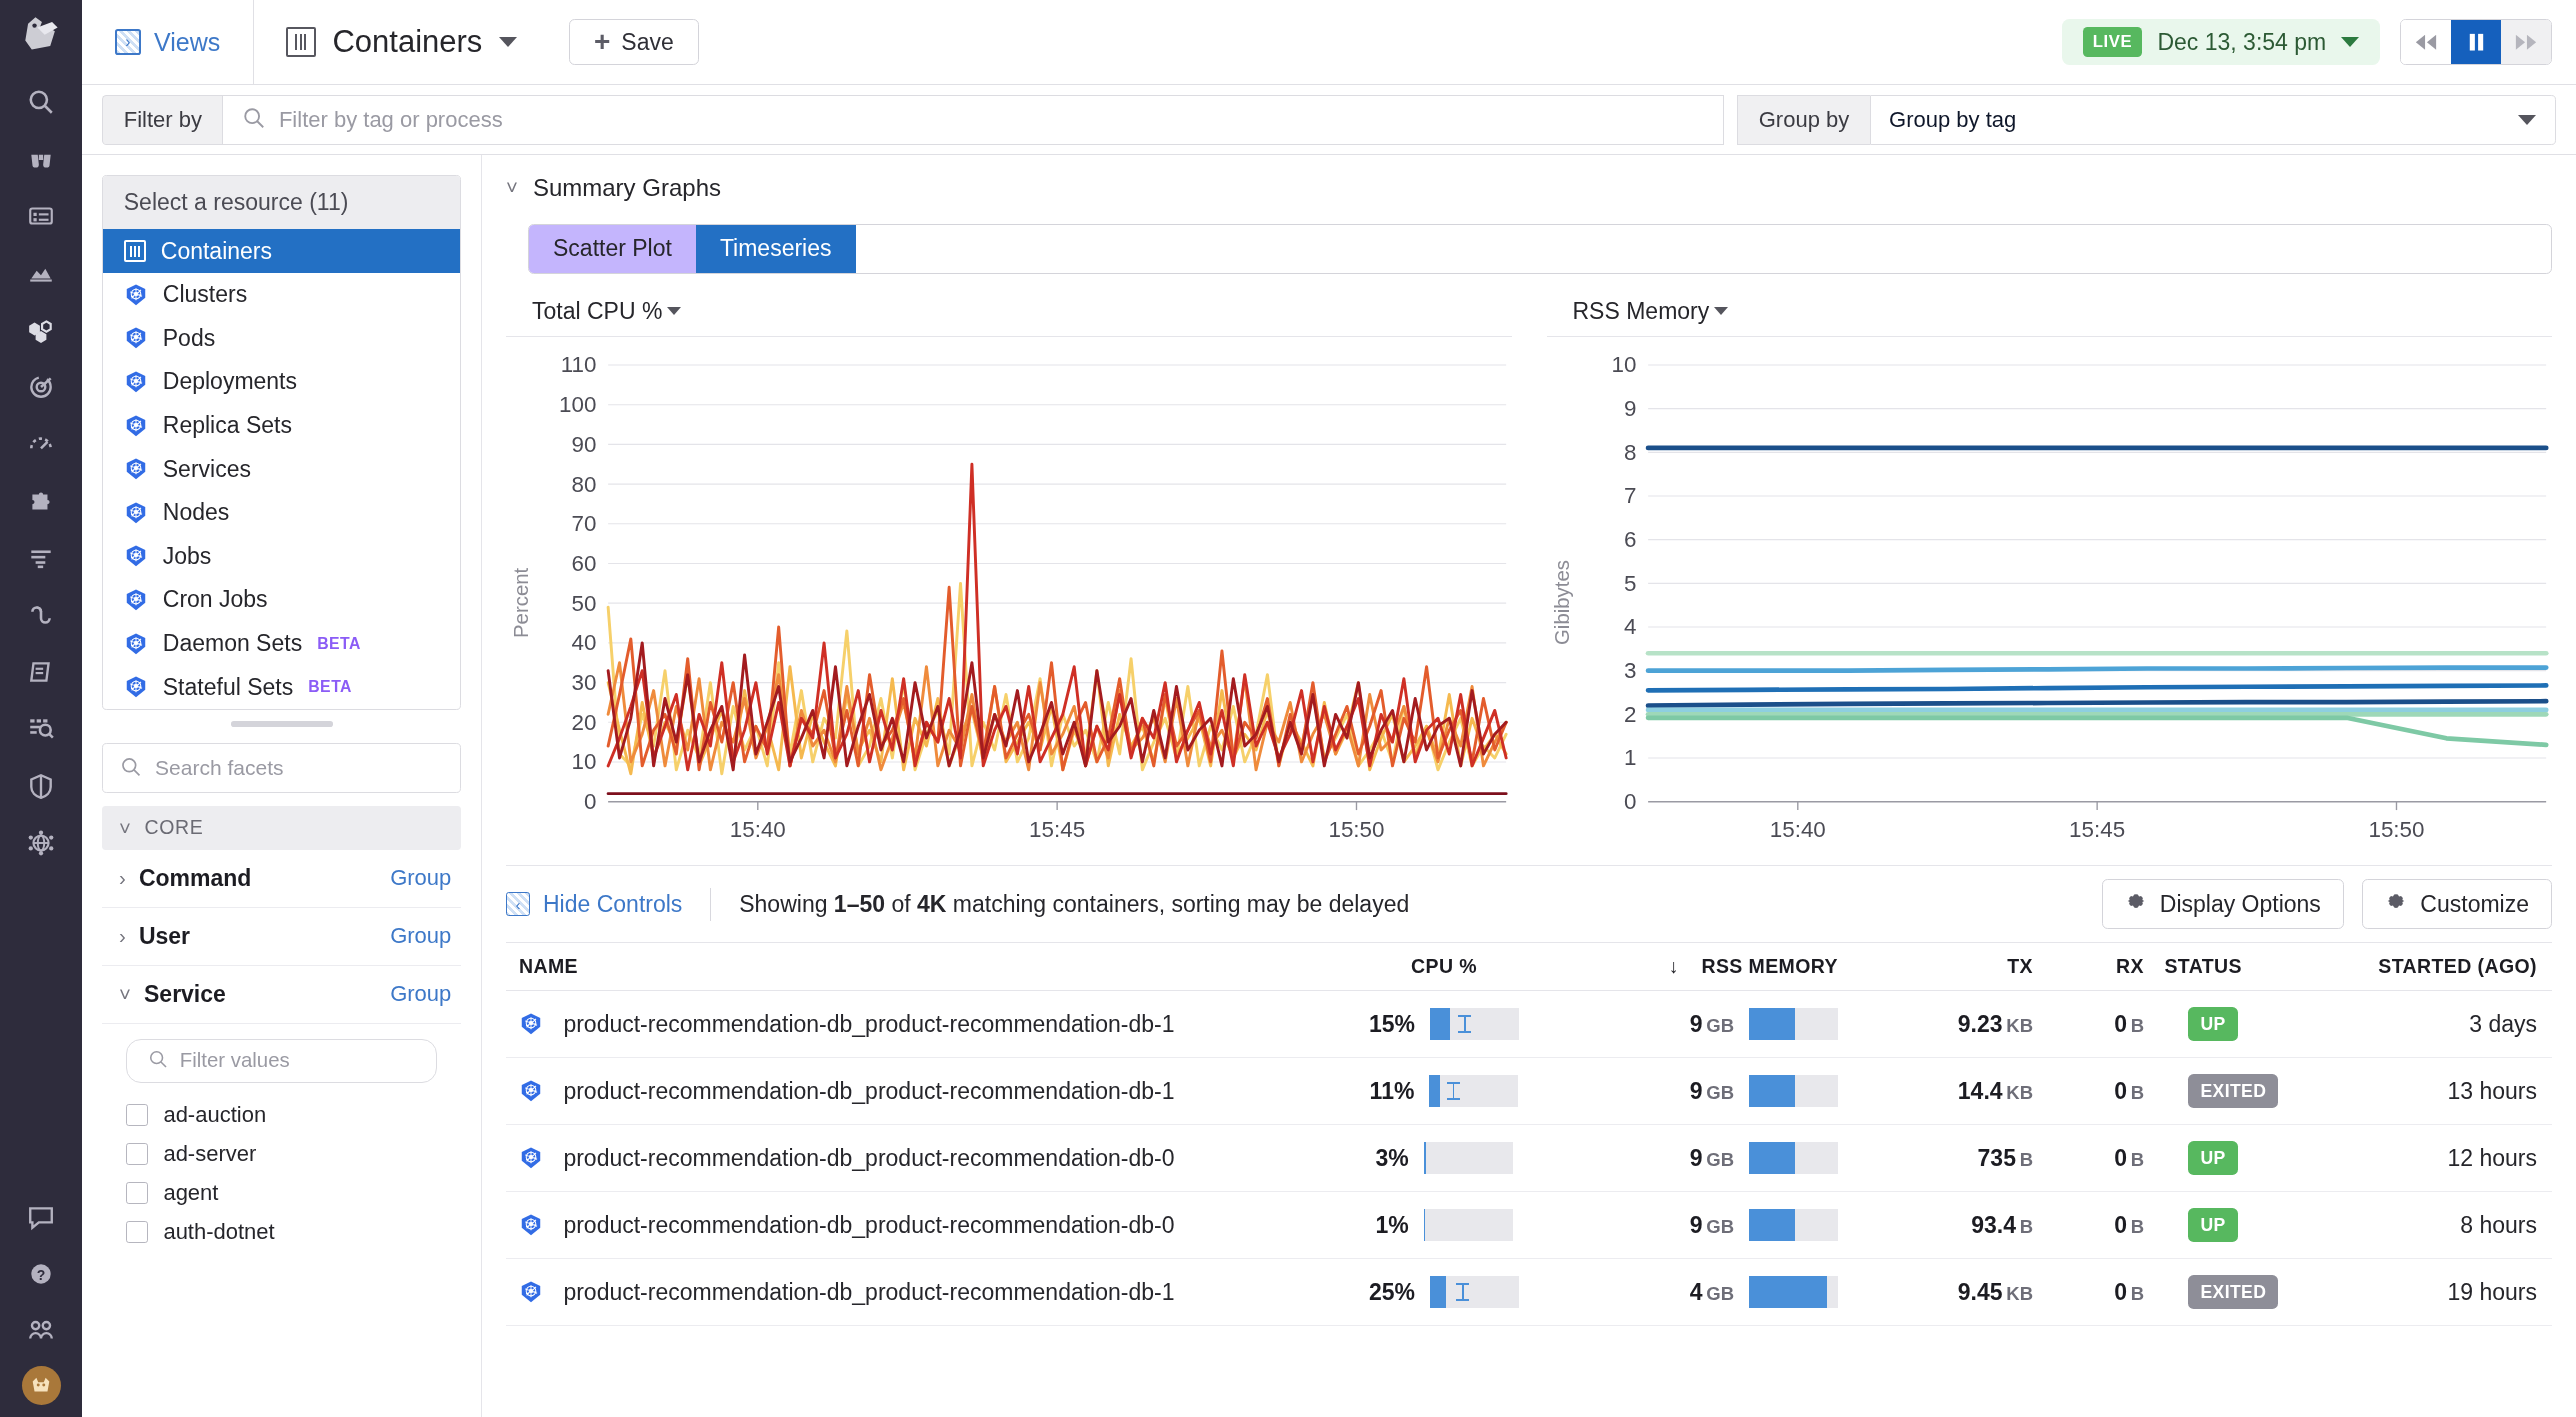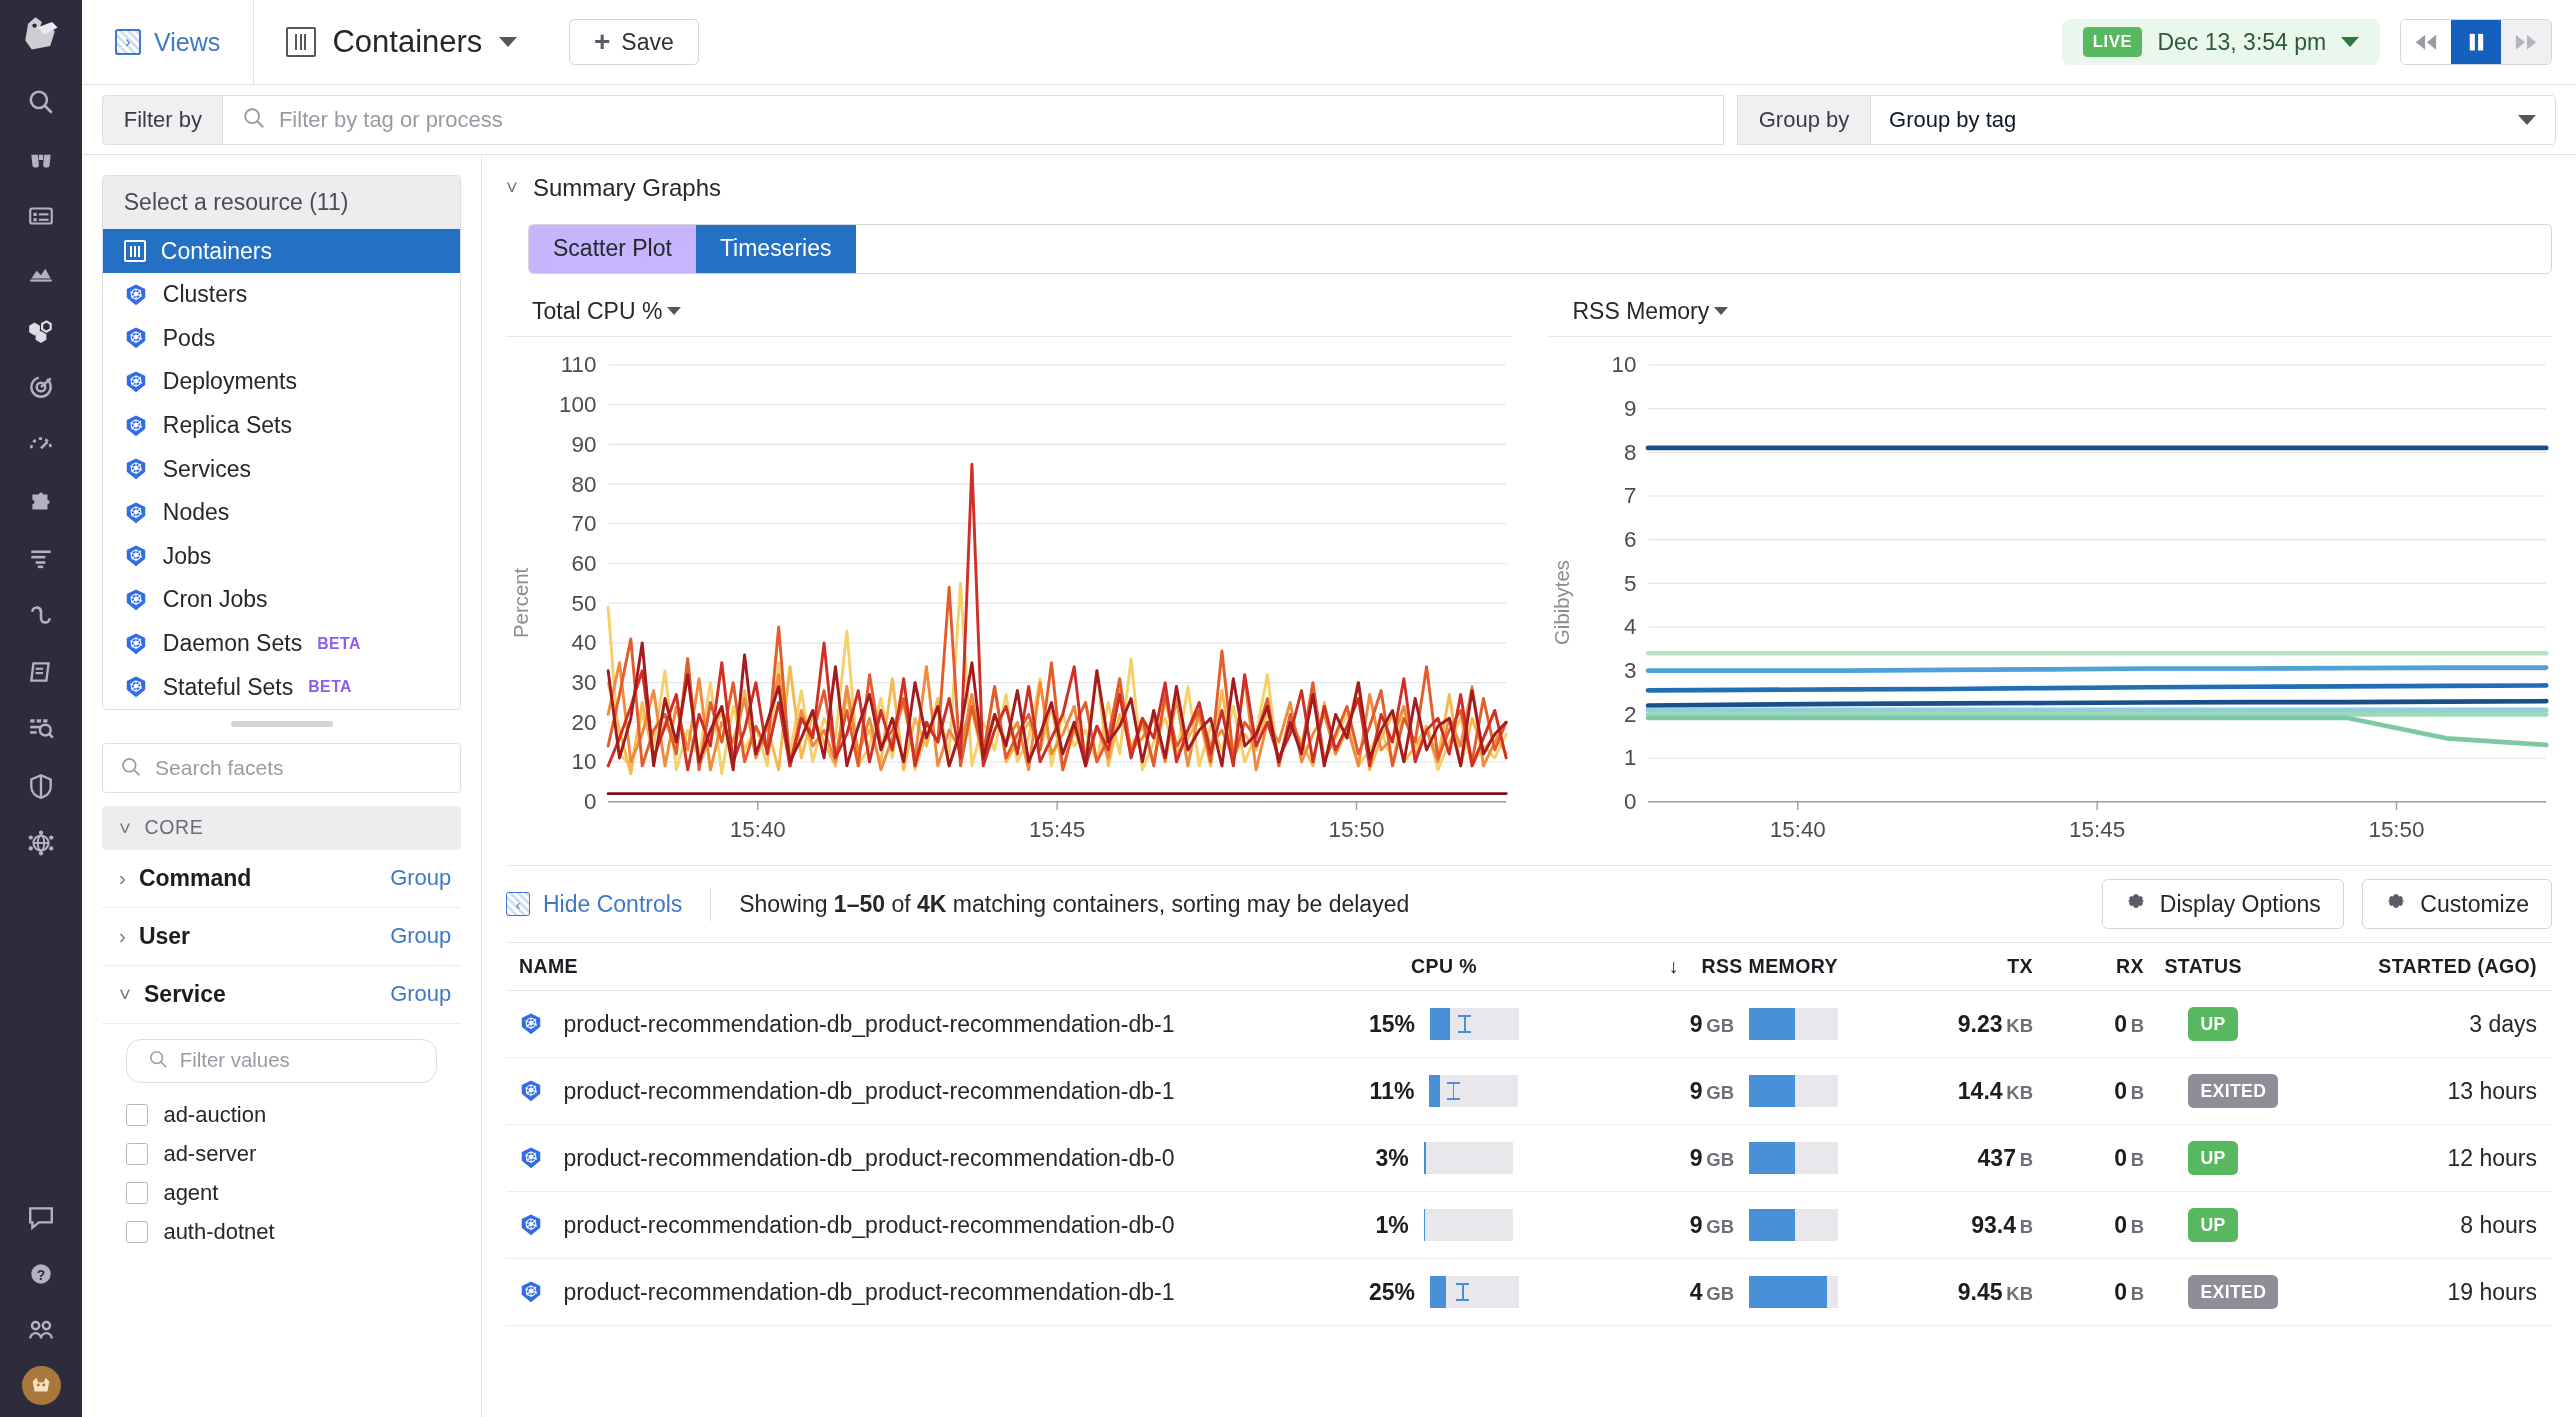--- a/index.html
+++ b/index.html
@@ -929,21 +929,21 @@
                 <span class="bar-track">
                   <span class="bar-fill" style="width:3%"></span>
                 </span>
               </div>
               <div class="c-mem">
                 <span><span class="val">9</span><span class="unit">GB</span></span>
                 <span class="bar-track">
                   <span class="bar-fill" style="width:52%"></span>
                 </span>
               </div>
-              <div class="c-tx"><span class="val">437</span><span class="unit">B</span></div>
+              <div class="c-tx"><span class="val">735</span><span class="unit">B</span></div>
               <div class="c-rx"><span class="val">0</span><span class="unit">B</span></div>
               <div class="c-st"><span class="badge up">UP</span></div>
               <div class="c-ago"><span class="ago">12 hours</span></div>
             </div>
             <div class="trow">
               <div class="c-name">
                 <span style="display:flex;flex:0 0 24px;">
                   <svg class="k8s-icon" viewBox="0 0 26 26">
                     <path d="M13 1.6l10 4.8v9.6l-10 8-10-8V6.4z" fill="#326ce5"></path>
                     <g stroke="#fff" stroke-width="1.1" fill="none">

